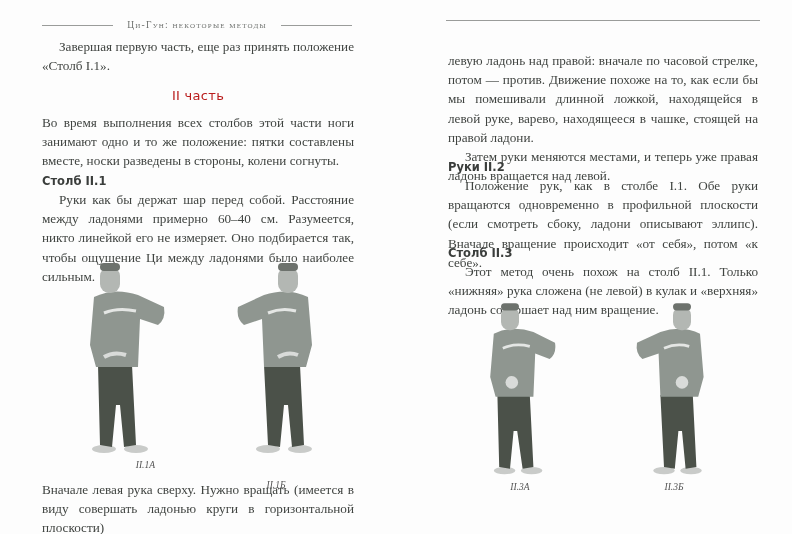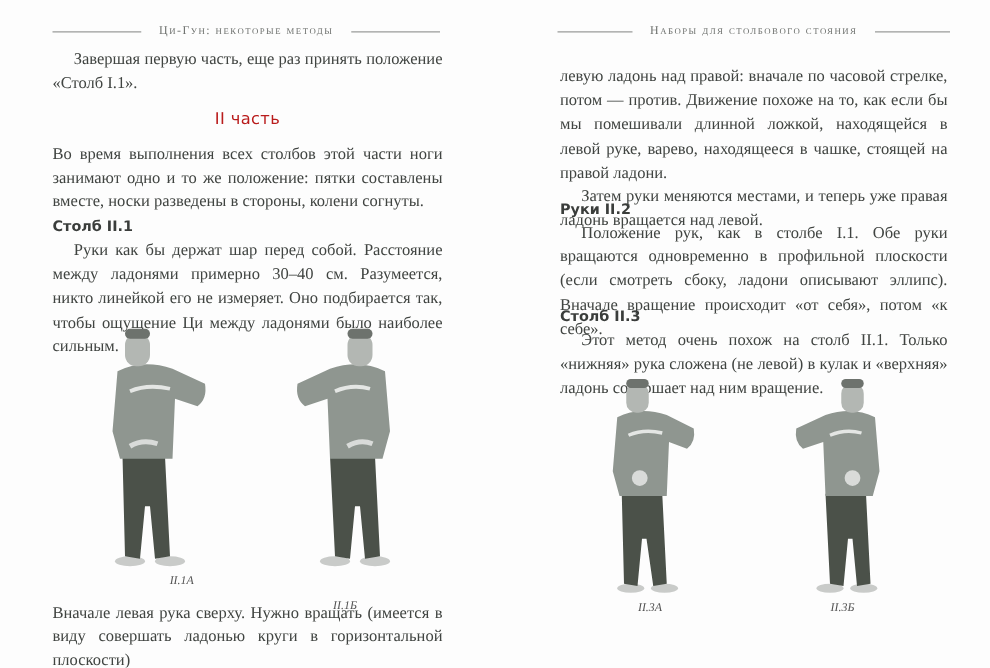--- a/index.html
+++ b/index.html
@@ -70,21 +70,21 @@
   </div>
 
   <div class="part-heading">II часть</div>
 
   <div class="text" style="top:113px;">
     <p>Во время выполнения всех столбов этой части ноги занимают одно и то же положение: пятки составлены вместе, носки разведены в стороны, колени согнуты.</p>
   </div>
 
   <div class="text" style="top:172px;">
     <div class="sub-heading">Столб II.1</div>
-    <p class="indent">Руки как бы держат шар перед собой. Расстояние между ладонями примерно 30–40 см. Разумеется, никто линейкой его не измеряет. Оно подбирается так, чтобы ощущение Ци между ладонями было наиболее сильным.</p>
+    <p class="indent">Руки как бы держат шар перед собой. Расстояние между ладонями примерно 60–40 см. Разумеется, никто линейкой его не измеряет. Оно подбирается так, чтобы ощущение Ци между ладонями было наиболее сильным.</p>
   </div>
 
   <div class="figure" style="left:74px; top:255px;">
     <svg width="100" height="200" viewBox="0 0 100 200">
       <ellipse cx="30" cy="194" rx="12" ry="4" fill="#c9cbc9"></ellipse>
       <ellipse cx="62" cy="194" rx="12" ry="4" fill="#c9cbc9"></ellipse>
       <path d="M24 110 L58 110 L62 190 L50 192 L46 150 L42 150 L38 192 L26 190 Z" fill="#4b5149"></path>
       <path d="M20 42 Q40 32 64 40 L90 52 Q92 64 84 70 L66 64 L64 112 L22 112 L16 90 Z" fill="#8f9690"></path>
       <rect x="26" y="12" width="20" height="26" rx="9" fill="#b3b7b3"></rect>
       <rect x="26" y="8" width="20" height="8" rx="4" fill="#6d726d"></rect>
@@ -109,21 +109,20 @@
   <div class="caption" style="left:246px; top:480px;">II.1Б</div>
 
   <div class="text" style="top:480px;">
     <p>Вначале левая рука сверху. Нужно вращать (имеется в виду совершать ладонью круги в горизонтальной плоскости)</p>
   </div>
 </div>
 
 <div class="page right">
   <div class="running-head">
     <span class="rule"></span>
-    <span class="title">Наборы для столбового стояния</span>
     <span class="rule"></span>
   </div>
 
   <div class="text" style="top:37px;">
     <p>левую ладонь над правой: вначале по часовой стрелке, потом — против. Движение похоже на то, как если бы мы помешивали длинной ложкой, находящейся в левой руке, варево, находящееся в чашке, стоящей на правой ладони.</p>
     <p class="indent">Затем руки меняются местами, и теперь уже правая ладонь вращается над левой.</p>
   </div>
 
   <div class="text" style="top:144px;">
     <div class="sub-heading">Руки II.2</div>

